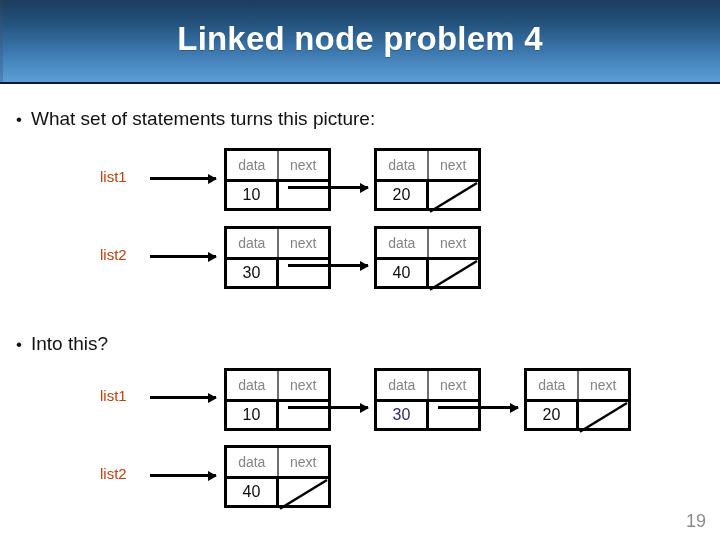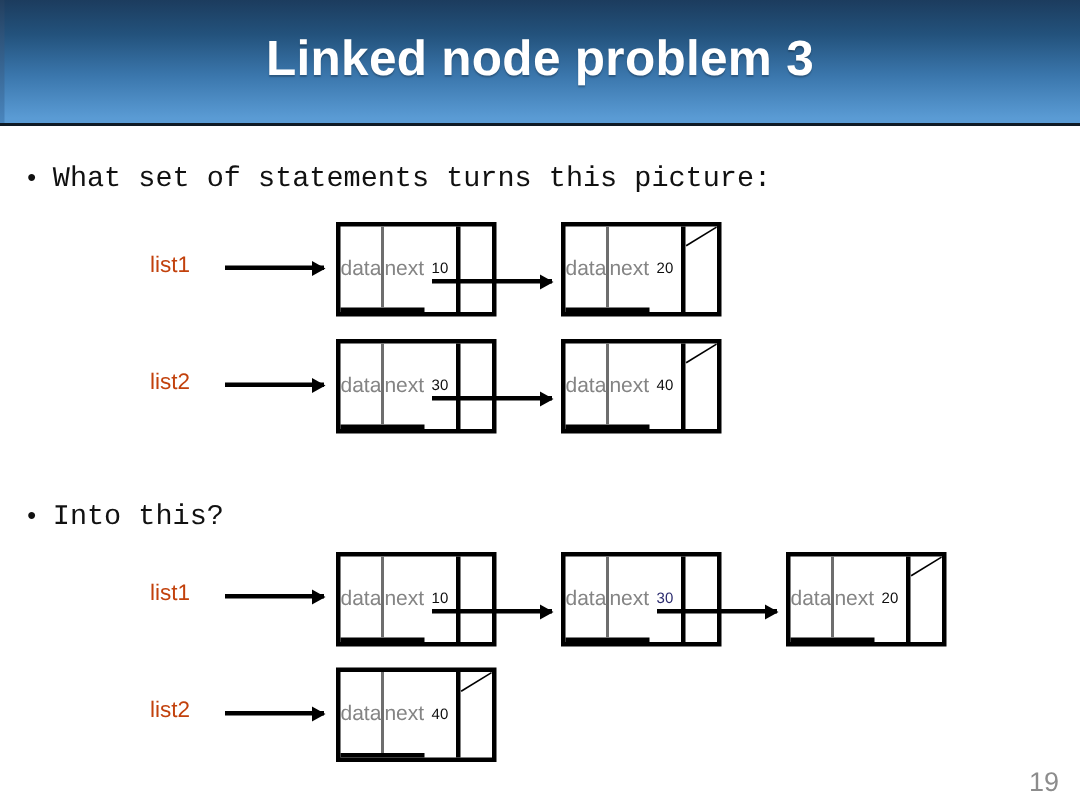--- a/index.html
+++ b/index.html
@@ -45,21 +45,21 @@
     letter-spacing: 0.2px;
     font-family: "Liberation Sans", sans-serif;
     text-shadow: 0 1px 1px rgba(0,0,0,0.25);
   }
 
   
   .bullet {
     position: absolute;
     font-size: 19px;
     color: #111111;
-    font-family: Liberation Mono, monospace;
+    font-family: Liberation Sans, sans-serif;
     white-space: nowrap;
   }
   .bullet .dot {
     display: inline-block;
     margin-right: 9px;
     font-size: 17px;
     line-height: 1;
   }
   #bullet-1 { left: 16px; top: 108px; }
   #bullet-2 { left: 16px; top: 333px; }
@@ -97,20 +97,21 @@
     width: 107px;
     height: 63px;
     border: 3px solid #000000;
     box-sizing: border-box;
     background: #ffffff;
   }
   .node .cells {
     position: absolute;
     left: 0; top: 0; right: 0; bottom: 0;
     display: flex;
+    flex-direction: column;
     justify-content: flex-end;
   }
   .node .hdr-row {
     flex: 0 0 28px;
     display: flex;
     border-bottom: 3px solid #000000;
   }
   .node .val-row {
     flex: 1 1 auto;
     display: flex;
@@ -124,21 +125,21 @@
     font-size: 14px;
     color: #848484;
     font-family: "Liberation Sans", sans-serif;
   }
   .node .hdr-cell.left { border-right: 2px solid #6e6e6e; }
   .node .val-cell {
     flex: 1 1 50%;
     display: flex;
     align-items: center;
     justify-content: center;
-    font-size: 10px;
+    font-size: 16px;
     color: #0d0d0d;
     font-family: "Liberation Sans", sans-serif;
     position: relative;
   }
   .node .val-cell.left { border-right: 3px solid #000000; }
   .node .val-cell.blue { color: #2b2b6e; }
 
   
   .nullslash {
     position: absolute;
@@ -153,21 +154,21 @@
     bottom: 8px;
     font-size: 18px;
     color: #8c8c8c;
     font-family: "Liberation Sans", sans-serif;
   }
 </style>
 </head>
 <body>
 
 <div class="title-banner">
-  <div class="title-text">Linked node problem 3</div>
+  <div class="title-text">Linked node problem 4</div>
 </div>
 
 <div class="bullet" id="bullet-1">
   <span class="dot">•</span><span>What set of statements turns this picture:</span>
 </div>
 
 <div>
 
   <div class="list-label" style="left:100px; top:168px;">list1</div>
   <div class="arrow" style="left:150px; top:177px; width:66px;"></div>

